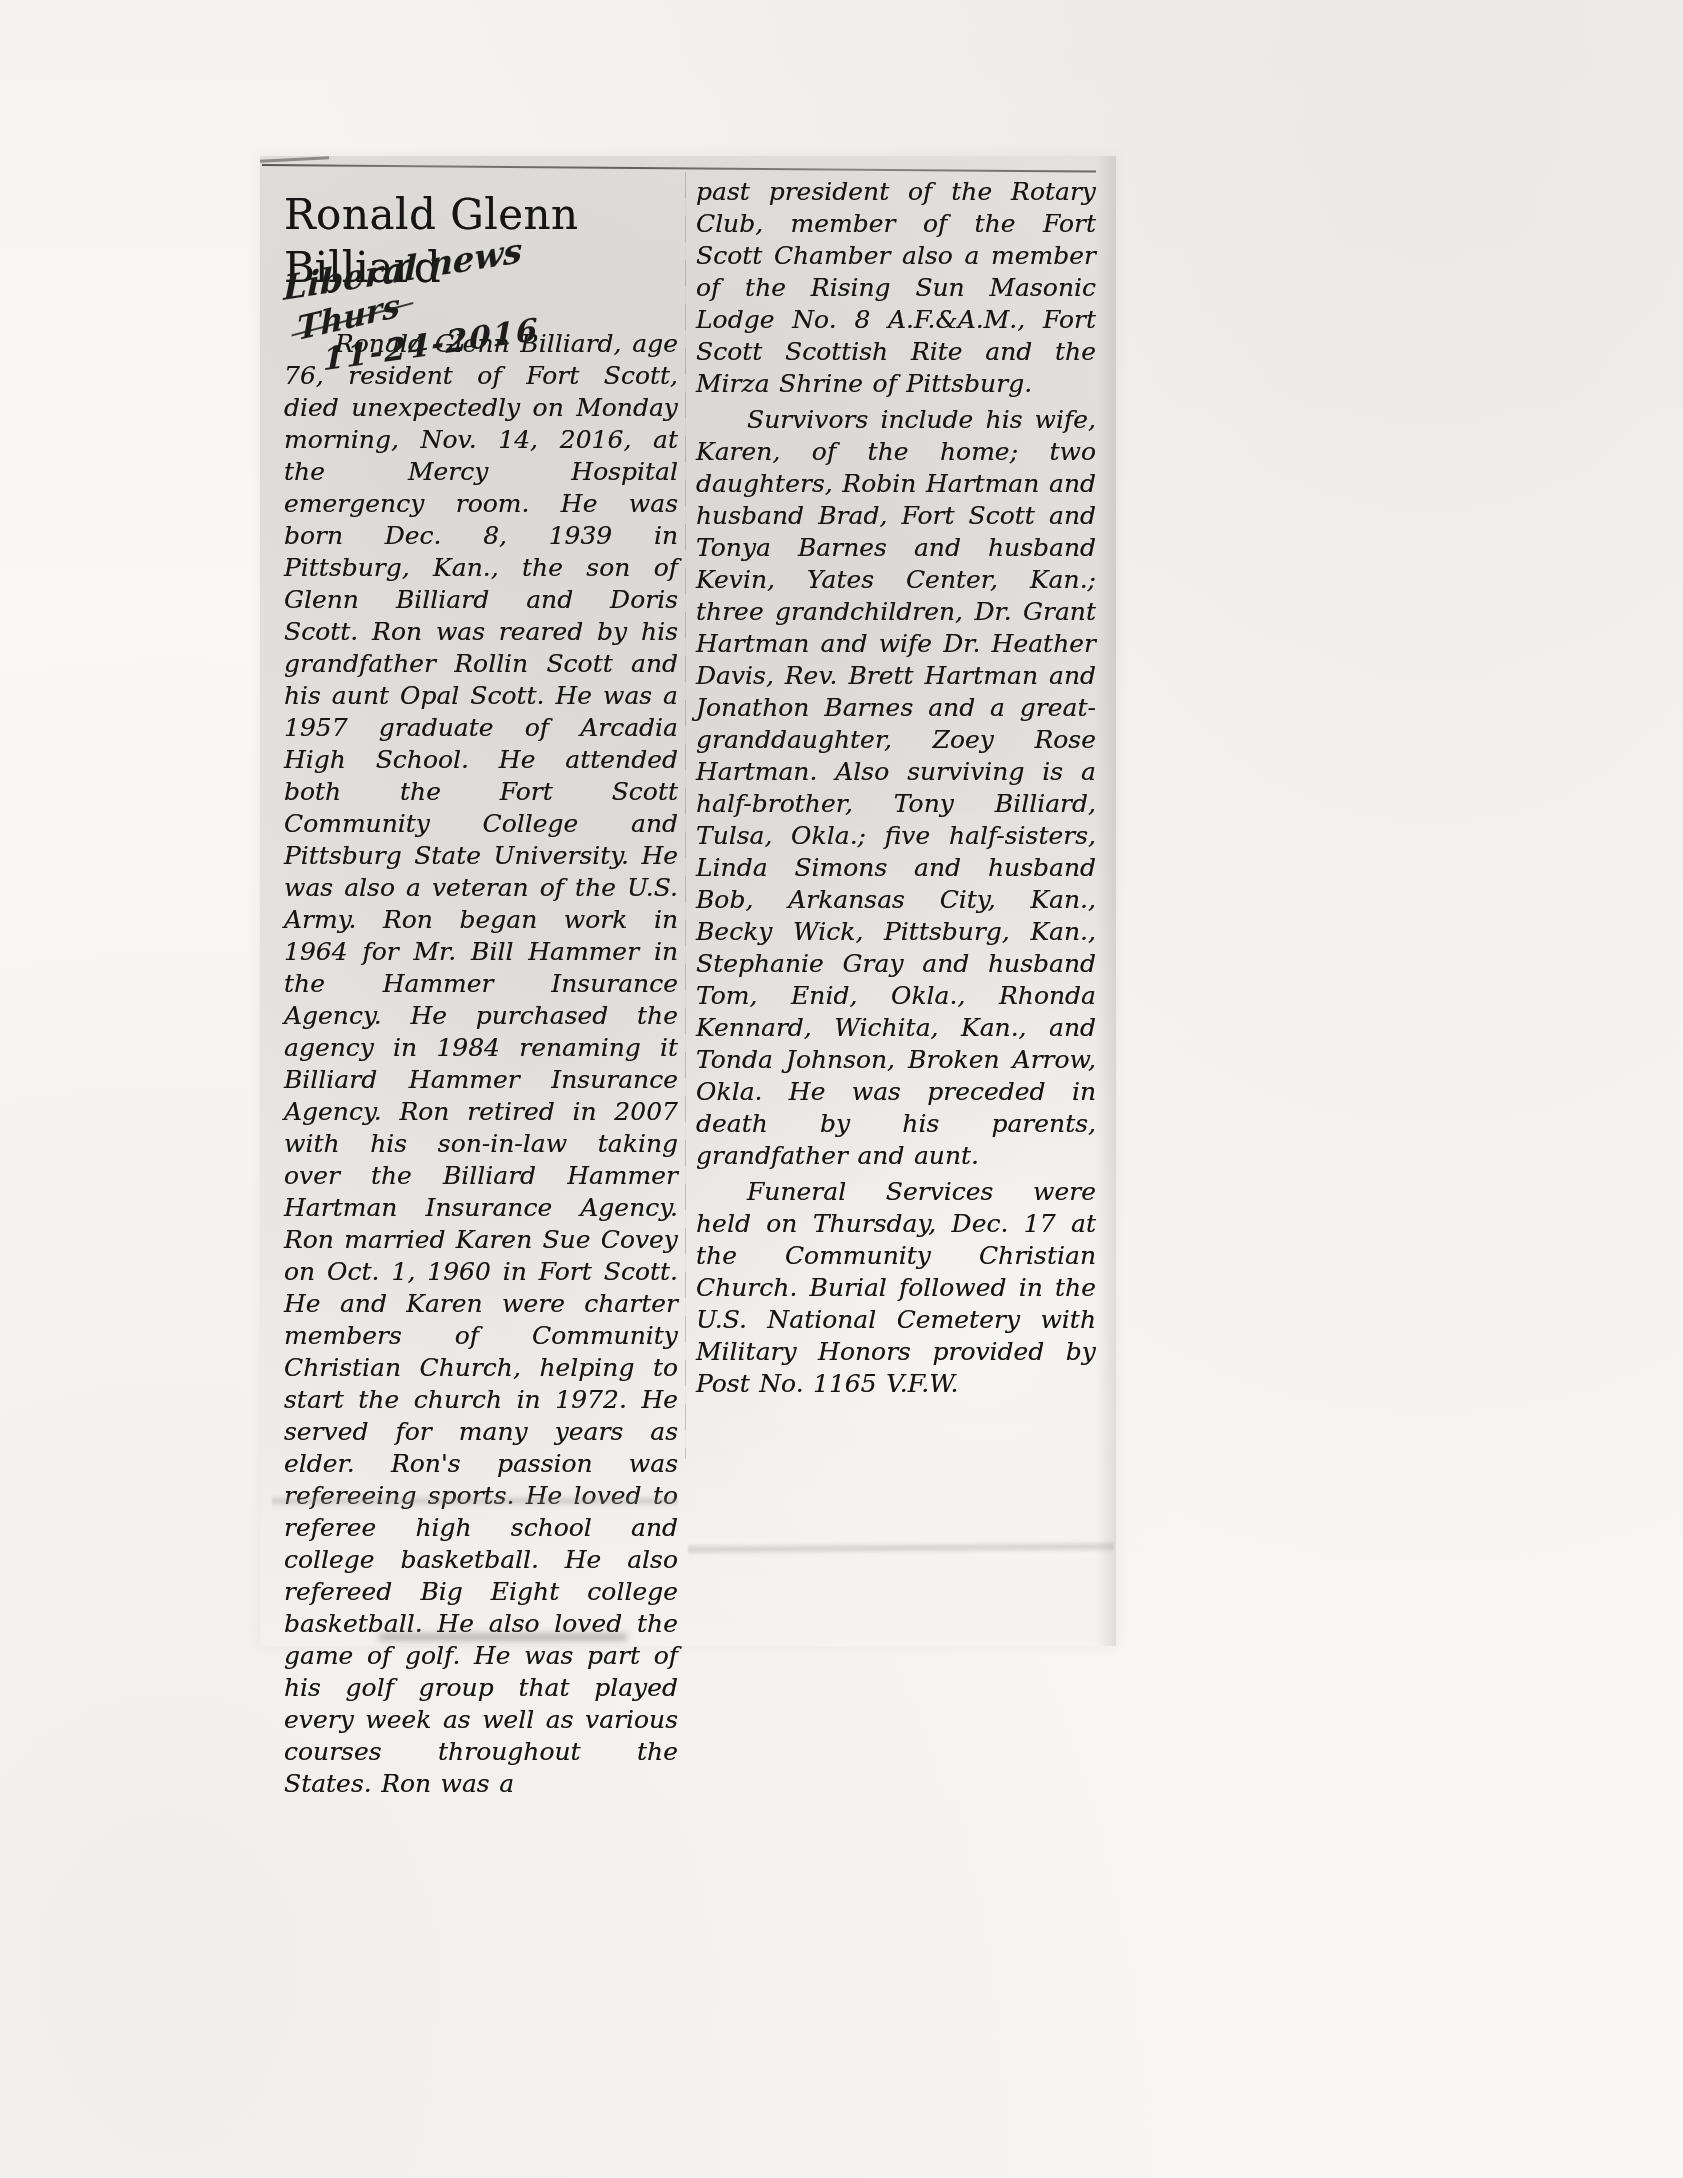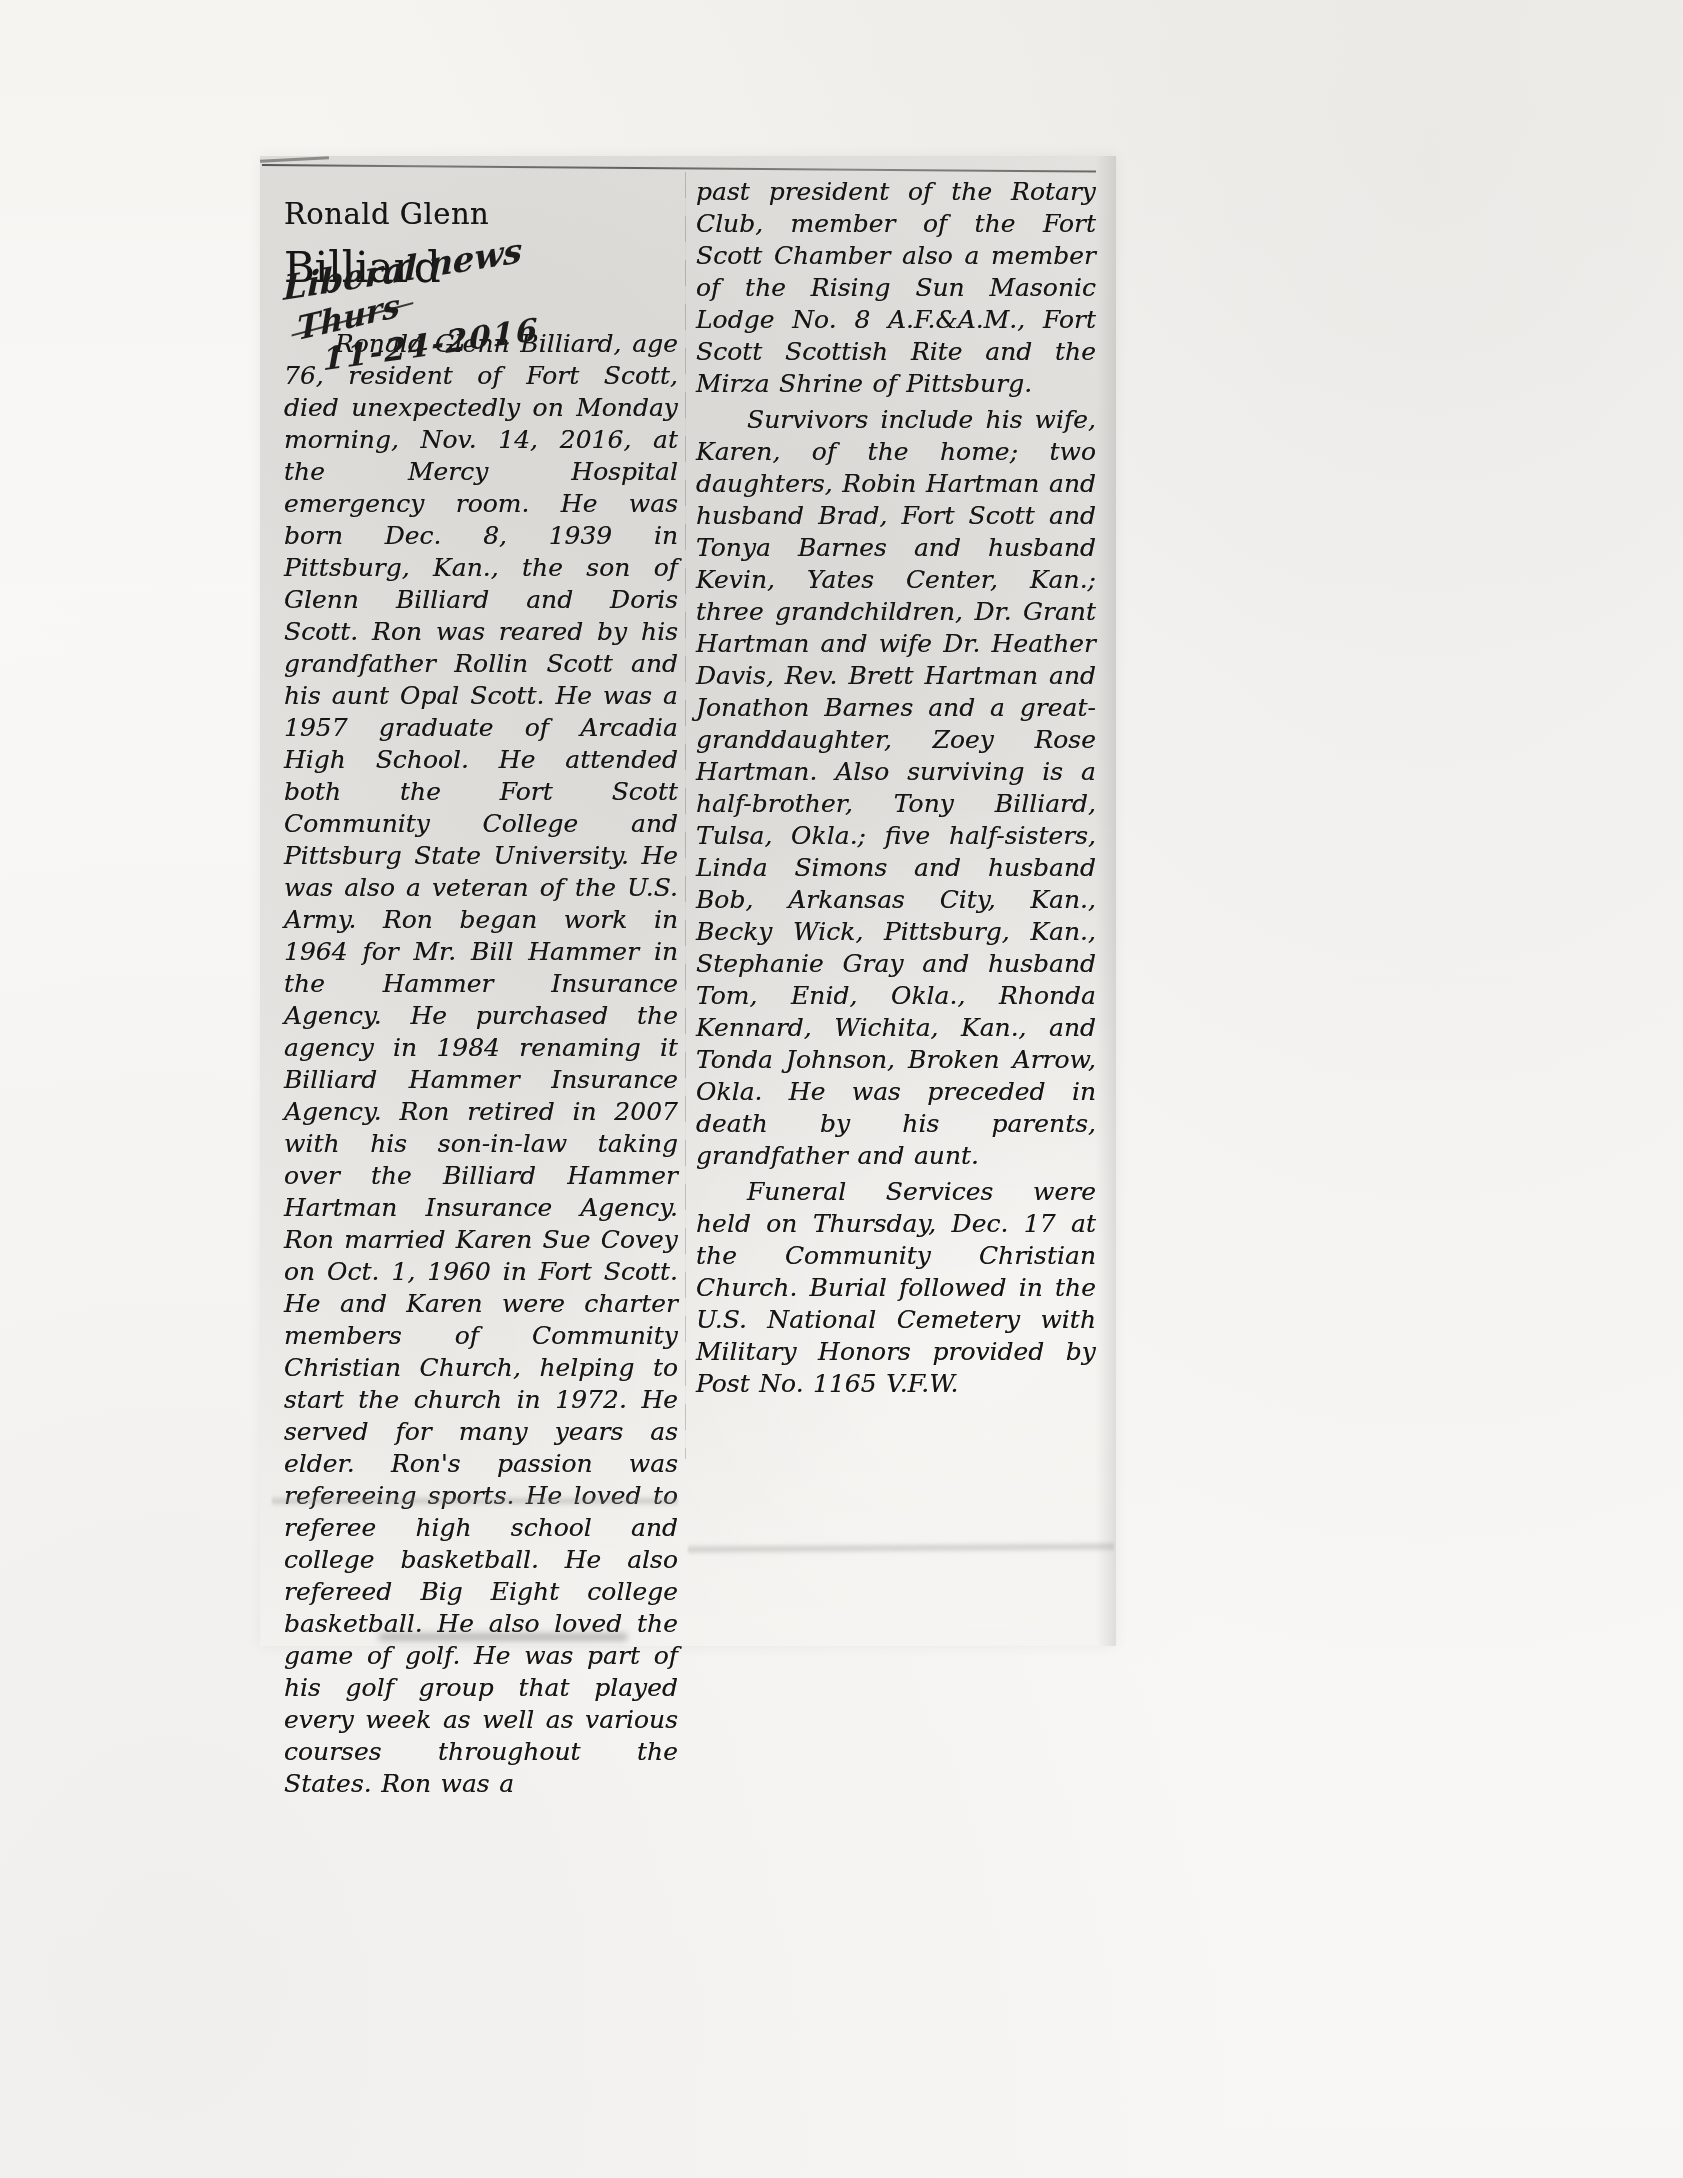--- a/index.html
+++ b/index.html
@@ -77,21 +77,21 @@
     color: #151515;
     text-shadow: 0 0 0.6px rgba(20,20,20,0.55);
   }
   .col-left  { left: 24px;  top: 32px;  width: 394px; }
   .col-right { left: 436px; top: 20px;  width: 400px; }
 
   .headline {
     margin-bottom: 34px;
   }
   .headline-line1 {
-    font-size: 29px;
+    font-size: 42px;
     line-height: 53px;
     letter-spacing: 0.5px;
     white-space: nowrap;
   }
   .headline-line2 {
     font-size: 42px;
     line-height: 53px;
     text-align: left;
     padding-right: 22px;
   }

